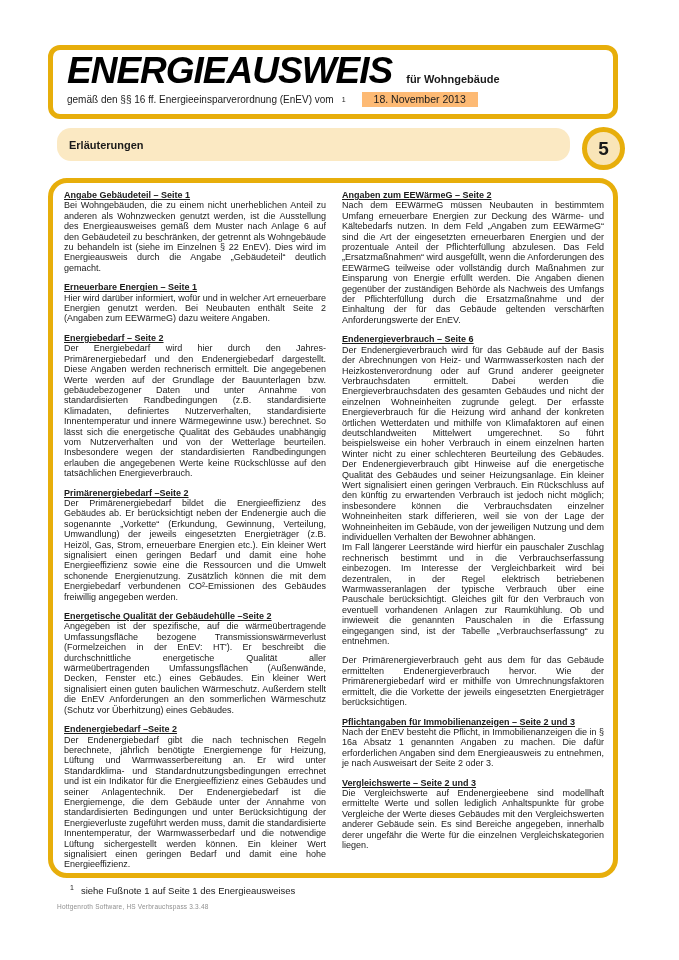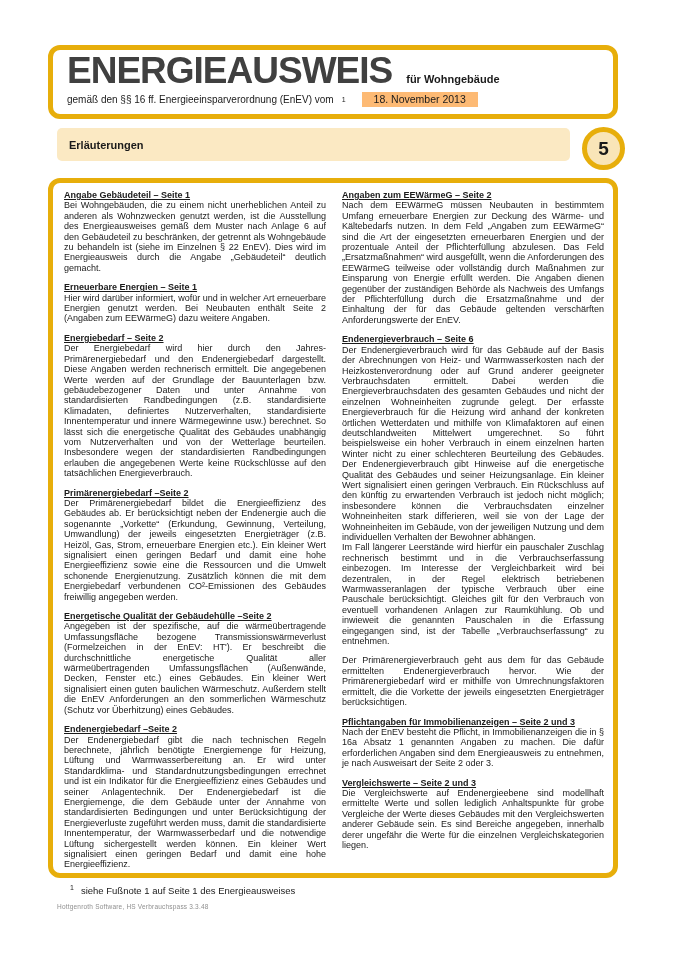--- a/index.html
+++ b/index.html
@@ -16,56 +16,56 @@
   .header-box {
     position: absolute; left: 48px; top: 45px;
     width: 570px; height: 74px;
     border: 5px solid #E7AE0B; border-radius: 12px;
     box-sizing: border-box; background: #fff;
     padding: 2px 12px 0 14px;
   }
   .title-row { display: flex; align-items: baseline; gap: 14px; }
   .main-title {
     font-size: 37px; font-weight: bold; margin: 0;
-    letter-spacing: -1px; line-height: 1.05; color: #404040;
+    letter-spacing: -1px; line-height: 1.05; color: #000000; font-style: italic;
   }
   .title-suffix { font-size: 11px; font-weight: bold; }
   .law-row {
     display: flex; align-items: center; gap: 8px;
     font-size: 10px; margin-top: 1px;
   }
   .law-row sup { font-size: 7px; margin-right: 8px; }
   .date-box {
     background: #fdba74; font-size: 10.5px;
     padding: 1px 12px 2px 12px; white-space: nowrap;
   }
 
   
   .band {
     position: absolute; left: 57px; top: 128px;
     width: 513px; height: 33px;
-    background: #FBE9C3; border-radius: 5px;
+    background: #FBE9C3; border-radius: 14px;
     display: flex; align-items: center;
     padding-left: 12px; box-sizing: border-box;
     font-size: 11px; font-weight: bold;
   }
   .page-badge {
     position: absolute; left: 582px; top: 127px;
     width: 43px; height: 43px; border-radius: 50%;
     border: 5px solid #E7AE0B; background: #F9E5B8;
     box-sizing: border-box;
     display: flex; align-items: center; justify-content: center;
     font-size: 19px; font-weight: bold;
   }
 
   
   .main-box {
     position: absolute; left: 48px; top: 178px;
     width: 570px; height: 700px;
-    border: 5px solid #E7AE0B; border-radius: 12px;
+    border: 5px solid #E7AE0B; border-radius: 19px;
     box-sizing: border-box; background: #fff;
     padding: 7px 9px 6px 11px;
     overflow: hidden;
   }
   .cols { display: flex; gap: 16px; }
   .col { width: 263px; }
   .section { margin-bottom: 9px; }
   .section h3 {
     margin: 0; font-size: 9px; font-weight: bold;
     text-decoration: underline; line-height: 10.4px;

